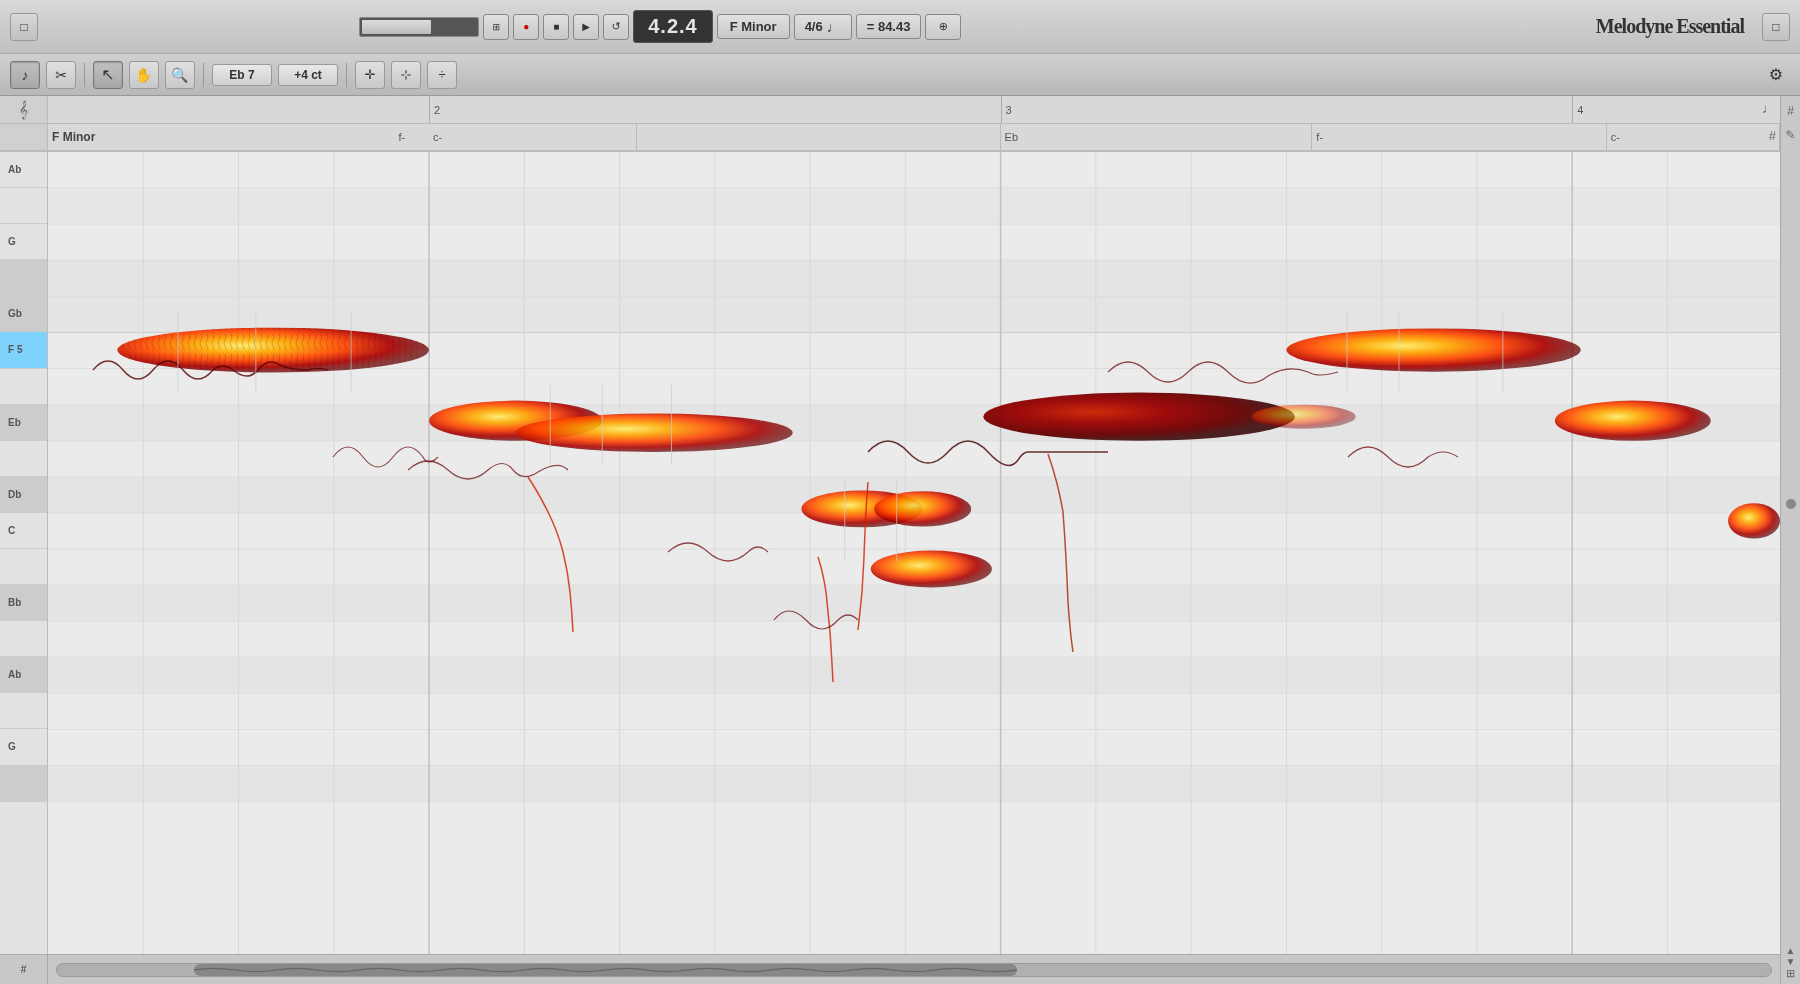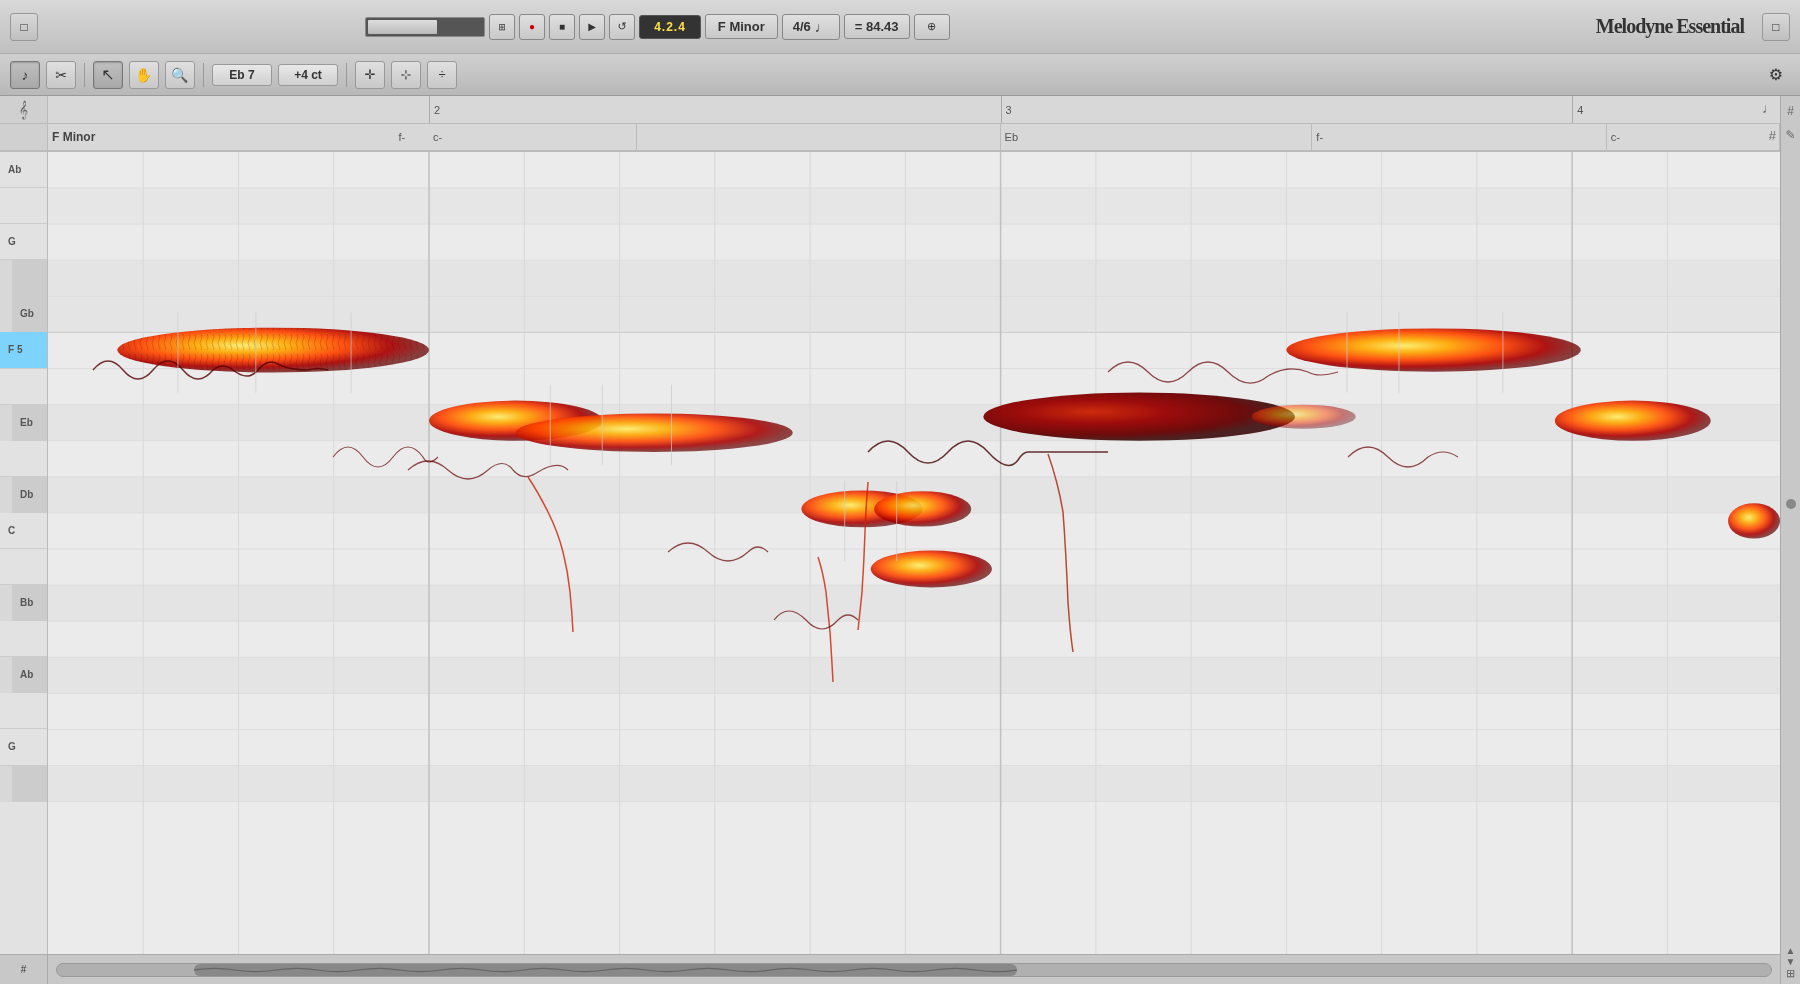--- a/index.html
+++ b/index.html
@@ -21,22 +21,22 @@
     .progress-bar-fill {
       width: 60%; height: 100%; background: linear-gradient(to bottom, #ddd, #bbb);
       border-radius: 1px;
     }
     .transport-btn {
       width: 26px; height: 26px; background: linear-gradient(to bottom, #e0e0e0, #c8c8c8);
       border: 1px solid #888; border-radius: 3px; display: flex; align-items: center;
       justify-content: center; cursor: pointer; font-size: 10px;
     }
     .position-display {
-      background: #333; color: #fde047; padding: 4px 14px; border-radius: 3px;
-      font-size: 12px; font-weight: bold; letter-spacing: 1px; border: 1px solid #555;
+      background: #333; color: #e5e5e5; padding: 4px 14px; border-radius: 3px;
+      font-size: 20px; font-weight: bold; letter-spacing: 1px; border: 1px solid #555;
     }
     .key-display {
       background: linear-gradient(to bottom, #e0e0e0, #c8c8c8);
       border: 1px solid #888; border-radius: 3px; padding: 4px 12px;
       font-size: 13px; font-weight: bold;
     }
     .time-sig {
       background: linear-gradient(to bottom, #e0e0e0, #c8c8c8);
       border: 1px solid #888; border-radius: 3px; padding: 4px 10px;
       font-size: 13px; font-weight: bold; display: flex; align-items: center; gap: 4px;
@@ -98,21 +98,21 @@
       display: flex; align-items: center; padding-left: 4px;
       font-size: 11px; color: #555; border-right: 1px solid #bbb;
     }
     .pitch-label {
       position: absolute; left: 0; width: 100%;
       display: flex; align-items: center; padding-left: 8px;
       font-size: 10px; font-weight: bold; color: #555;
       border-bottom: 1px solid #ccc;
     }
     .pitch-label.white-note { background: #e2e2e2; }
-    .pitch-label.black-note { background: #ccc; margin-left: 12px; }
+    .pitch-label.black-note { background: #ccc; }
 
     
     #app {
       width: 1800px; height: 984px; display: flex; flex-direction: column;
       background: #c8c8c8; overflow: hidden;
     }
     #workspace {
       display: flex; flex: 1; overflow: hidden;
     }
     #right-sidebar {

